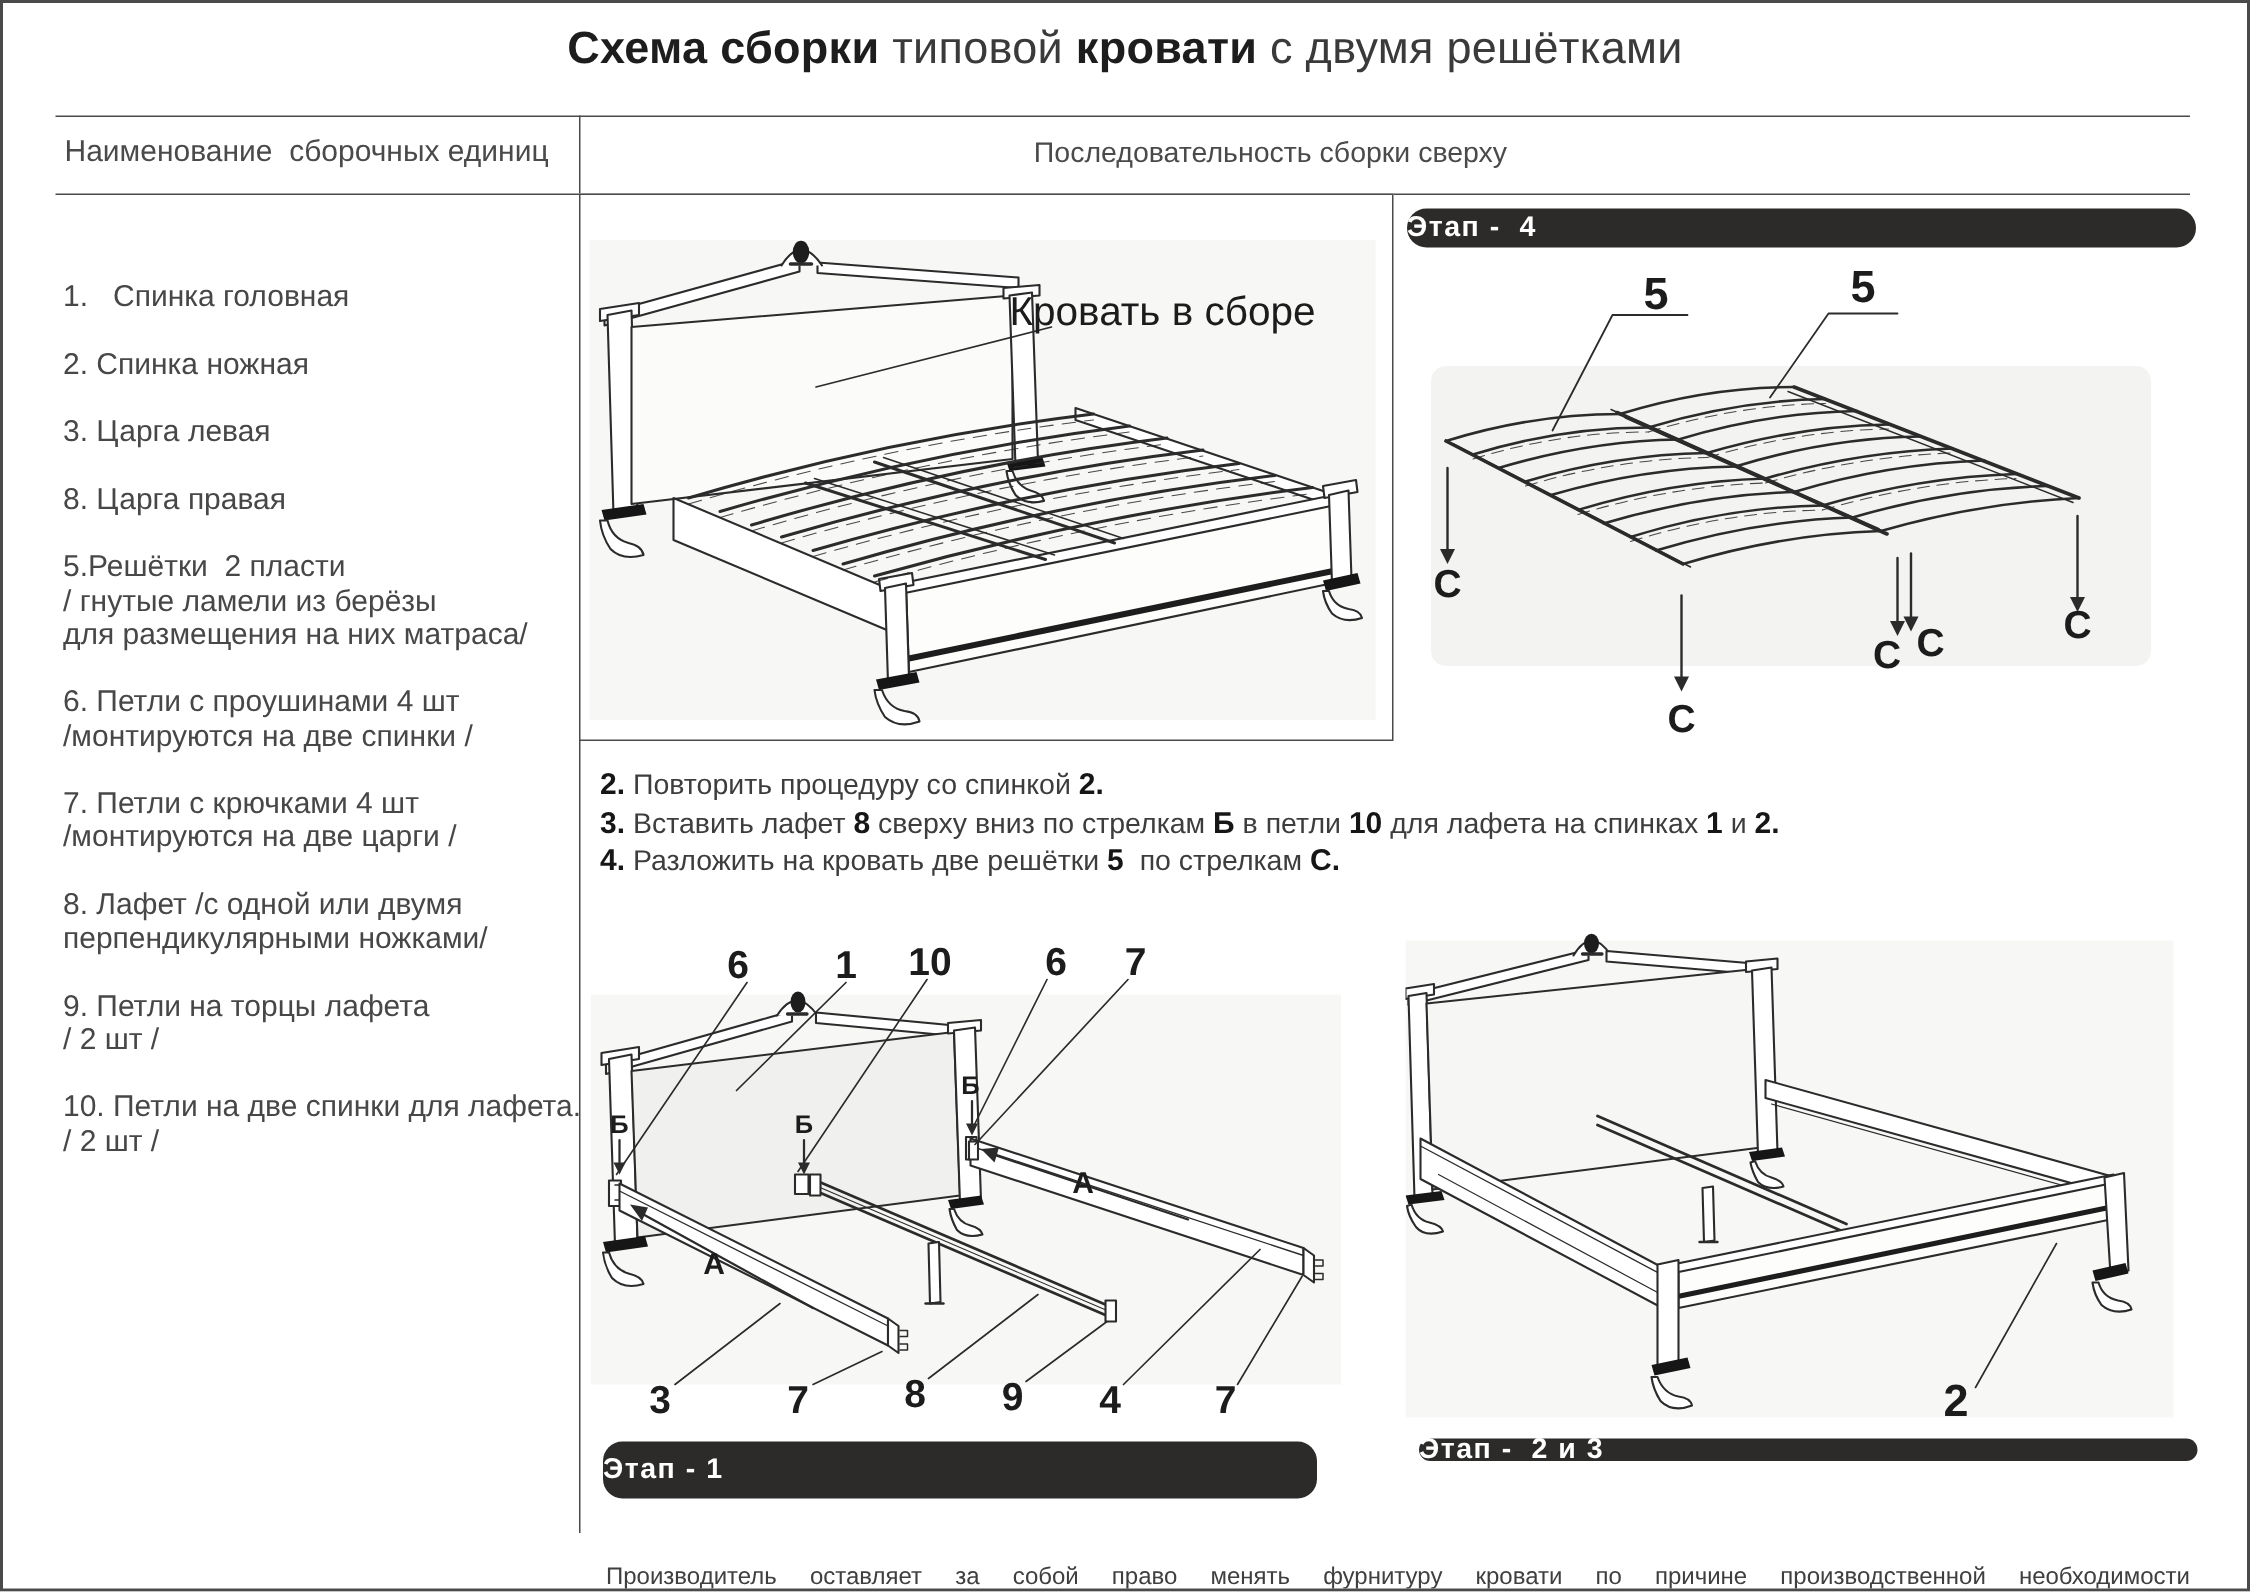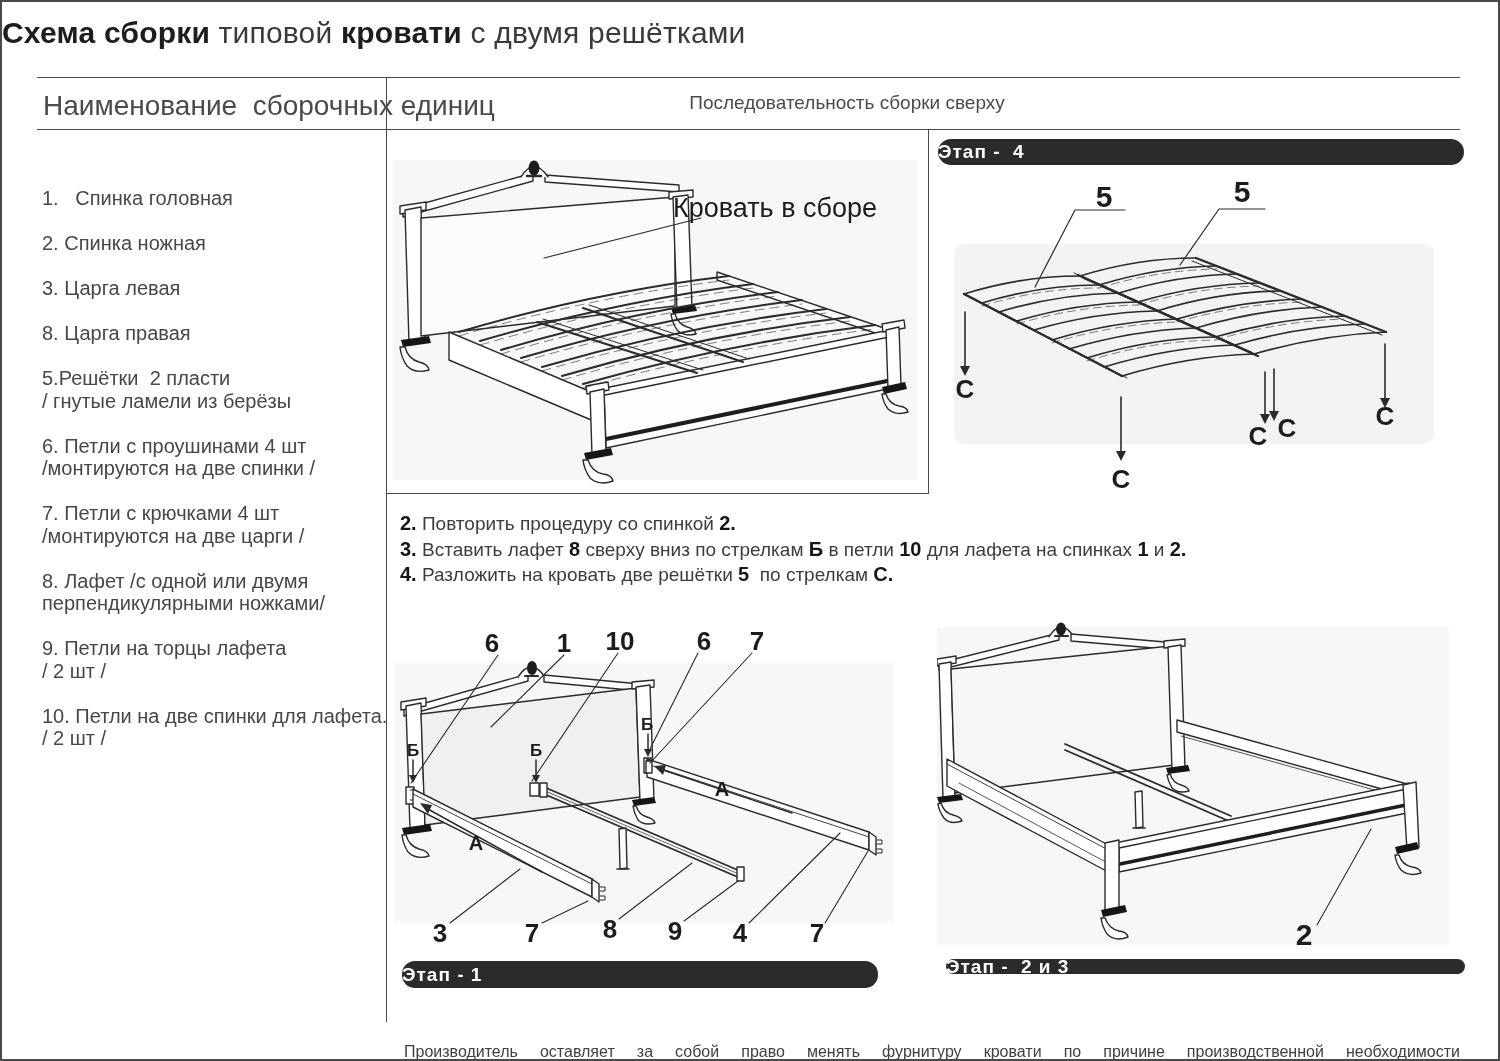--- a/index.html
+++ b/index.html
@@ -2,27 +2,27 @@
 <html><head>
 <meta charset="utf-8">
 <style>
   html,body{margin:0;padding:0;background:#e8e8e8;}
   .page{
     position:relative;width:1500px;height:1061px;margin:0 auto;
     background:#ffffff;box-sizing:border-box;border:2px solid #4a4a4a;
     font-family:"Liberation Sans","DejaVu Sans",sans-serif;color:#3d3d3d;overflow:hidden;
   }
   .title{
-    position:absolute;left:0;top:14px;width:100%;text-align:left;
+    position:absolute;left:0;top:14px;width:100%;text-align:center;
     font-size:30px;color:#3a3a3a;letter-spacing:.2px;
   }
   .title b{color:#1d1d1d;}
   .hline{position:absolute;border-top:1.6px solid #4a4a4a;height:0;}
   .vline{position:absolute;border-left:1.6px solid #4a4a4a;width:0;}
-  .col-header{position:absolute;font-size:28px;color:#4a4a4a;white-space:pre;}
+  .col-header{position:absolute;font-size:20px;color:#4a4a4a;white-space:pre;}
   .parts{position:absolute;left:40px;top:128px;width:344px;padding-top:57px;}
   .part{margin-bottom:22.5px;}
   .part-line{font-size:20px;line-height:22.5px;white-space:pre;color:#474747;}
   .img-box{position:absolute;border:1.6px solid #4a4a4a;background:#fff;}
   .stage-bar{
     position:absolute;background:#2c2b29;border-radius:13px;color:#fff;
     display:flex;align-items:center;justify-content:flex-start;
     font-size:19px;font-weight:bold;letter-spacing:1px;white-space:pre;
   }
   .instructions{position:absolute;left:398px;top:509px;width:1062px;}
@@ -64,20 +64,21 @@
       </div>
       <div class="part">
         <div class="part-line">3. Царга левая</div>
       </div>
       <div class="part">
         <div class="part-line">8. Царга правая</div>
       </div>
       <div class="part">
         <div class="part-line">5.Решётки  2 пласти</div>
         <div class="part-line">/ гнутые ламели из берёзы</div>
+        <div class="part-line">для размещения на них матраса/</div>
       </div>
       <div class="part">
         <div class="part-line">6. Петли с проушинами 4 шт</div>
         <div class="part-line">/монтируются на две спинки /</div>
       </div>
       <div class="part">
         <div class="part-line">7. Петли с крючками 4 шт</div>
         <div class="part-line">/монтируются на две царги /</div>
       </div>
       <div class="part">
@@ -387,18 +388,18 @@
         <path d="M168,301 q4,11 14,13 q8,1 9,6 q-13,5 -21,-3 q-5,-8 -6,-16 z" fill="#fff"></path>
         <path d="M458,230 l22,-5 2,7 -22,5 z" fill="#161616" stroke="none"></path>
         <path d="M462,238 q3,10 13,12 q8,1 9,6 q-12,4 -20,-3 q-5,-7 -6,-15 z" fill="#fff"></path>
 
         <path d="M380,308 L434,212" stroke-width="1.1"></path>
       </g>
     </svg>
   <span class="dlabel dbold" style="left: 367px; top: 318px; font-size: 30px;">2</span>
     </div>
 
-  <div class="stage-bar" style="left:400px;top:959px;width:476px;height:27px;"><span>Этап - 1</span></div>
+  <div class="stage-bar" style="left:400px;top:959px;width:476px;height:38px;"><span>Этап - 1</span></div>
   <div class="stage-bar" style="left:944px;top:957px;width:519px;height:15px;"><span>Этап -  2 и 3</span></div>
 
   <div class="footer">Производитель оставляет за собой право менять фурнитуру кровати по причине производственной необходимости</div>
 
 </div>
 
 </body></html>

